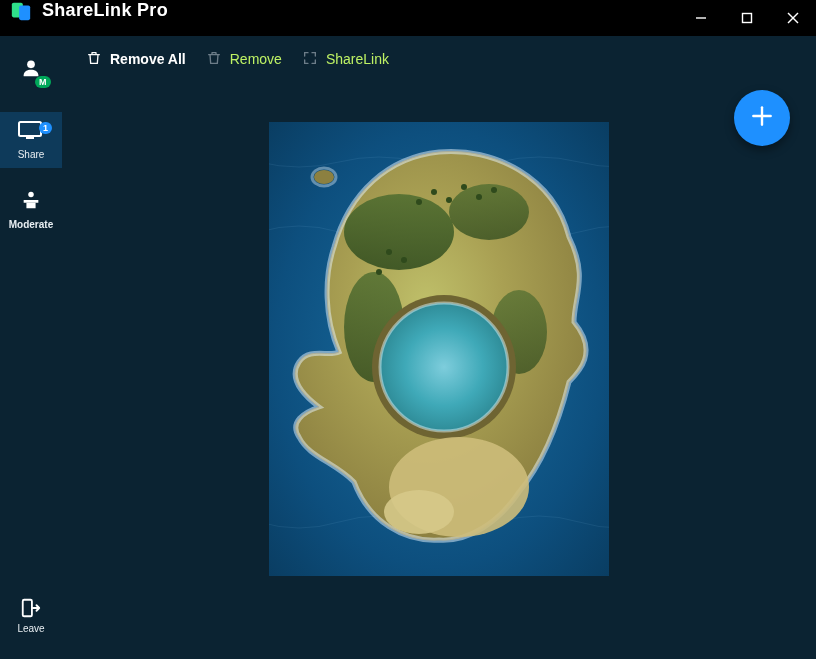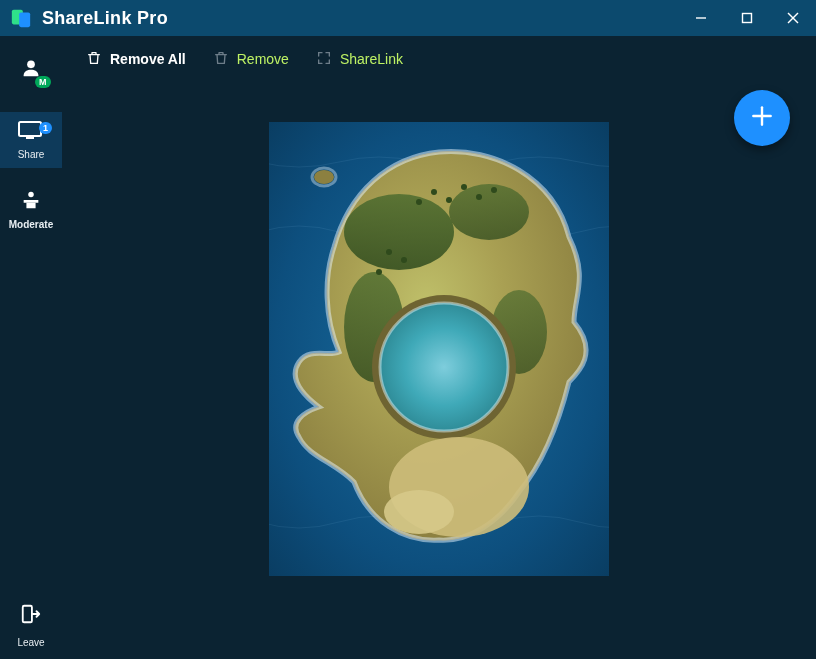--- a/index.html
+++ b/index.html
@@ -1,40 +1,40 @@
 <!DOCTYPE html>
 <html><head>
 <meta charset="utf-8">
 <style>
   * { box-sizing: border-box; margin: 0; padding: 0; font-family: "Segoe UI", Arial, sans-serif; }
   html, body { width: 816px; height: 659px; overflow: hidden; background: #000; }
   .window { width: 816px; height: 659px; background: #0b2332; display: flex; flex-direction: column; }
   
-  .titlebar { height: 36px; background: #0c4a6e; display: flex; align-items: center; color: #fff; }
+  .titlebar { height: 36px; background: #000000; display: flex; align-items: flex-start; color: #fff; }
   .titlebar .app-logo { width: 22px; height: 22px; margin-left: 10px; margin-right: 10px; position: relative; }
   .titlebar .app-title { font-size: 18px; font-weight: 600; flex: 1; letter-spacing: .3px; }
   .win-controls { display: flex; height: 100%; }
   .win-btn { width: 46px; height: 36px; display: flex; align-items: center; justify-content: center; color: #fff; }
   .win-btn svg { display: block; }
   
   .body { flex: 1; display: flex; min-height: 0; }
   .sidebar { width: 62px; background: #0b2332; display: flex; flex-direction: column; align-items: stretch; padding-top: 10px; }
   .sidebar .side-item { height: 56px; display: flex; flex-direction: column; align-items: center; justify-content: center; gap: 4px; color: #e8eef2; cursor: pointer; position: relative; }
   .sidebar .side-item.user { height: 48px; }
   .sidebar .side-item.active { background: #0e3a5a; }
   .sidebar .side-label { font-size: 10px; color: #e8eef2; }
   .sidebar .moderate .side-label { font-size: 10px; font-weight: bold; }
   .sidebar .spacer { flex: 1; }
-  .sidebar .leave { height: 56px; display:flex; flex-direction:column; align-items:center; justify-content:center; gap:8px; color:#e8eef2; cursor:pointer; margin-bottom:6px; }
+  .sidebar .leave { height: 56px; display:flex; flex-direction:column; align-items:center; gap:0; color:#e8eef2; cursor:pointer; margin-bottom:6px; }
   .badge { position: absolute; background: #00a85a; color: #fff; font-size: 9px; font-weight: 700; border-radius: 8px; padding: 0 4px; line-height: 12px; height: 12px; }
   .user-badge { bottom: 6px; left: 50%; transform: translateX(4px); }
   .share-count { top: 10px; left: 50%; transform: translateX(8px); background:#1e90ff; }
   
   .main { flex: 1; display: flex; flex-direction: column; background: #0b2332; position: relative; }
-  .toolbar { height: 46px; display: flex; align-items: center; padding-left: 24px; gap: 27px; }
+  .toolbar { height: 46px; display: flex; align-items: center; padding-left: 24px; gap: 20px; }
   .tool-btn { display: flex; align-items: center; gap: 8px; color: #fff; font-size: 14px; font-weight: 600; cursor: pointer; }
   .tool-btn.disabled { color: #bef264; cursor: default; font-weight: 500; }
   .fab { position: absolute; top: 54px; right: 26px; width: 56px; height: 56px; border-radius: 50%; background: #1e90ff; display: flex; align-items: center; justify-content: center; box-shadow: 0 4px 10px rgba(0,0,0,.4); cursor: pointer; }
   .content-area { flex: 1; display: flex; align-items: flex-start; justify-content: center; padding-top: 40px; }
   .image-tile { width: 340px; height: 454px; position: relative; overflow: hidden; }
   .image-tile svg { width: 100%; height: 100%; display: block; }
 </style>
 </head>
 <body>
 

